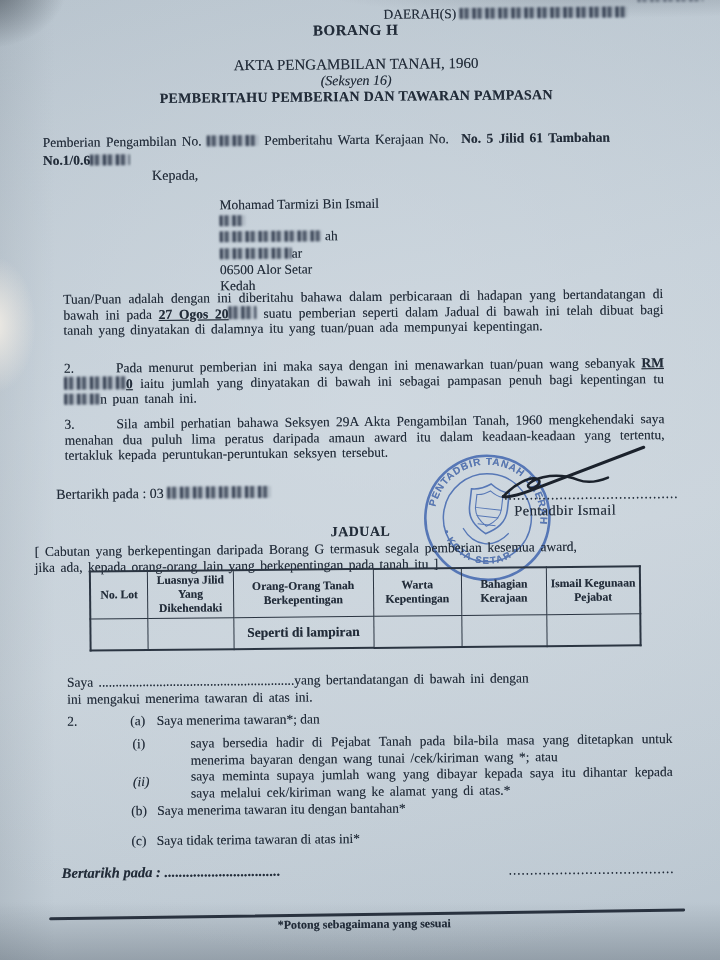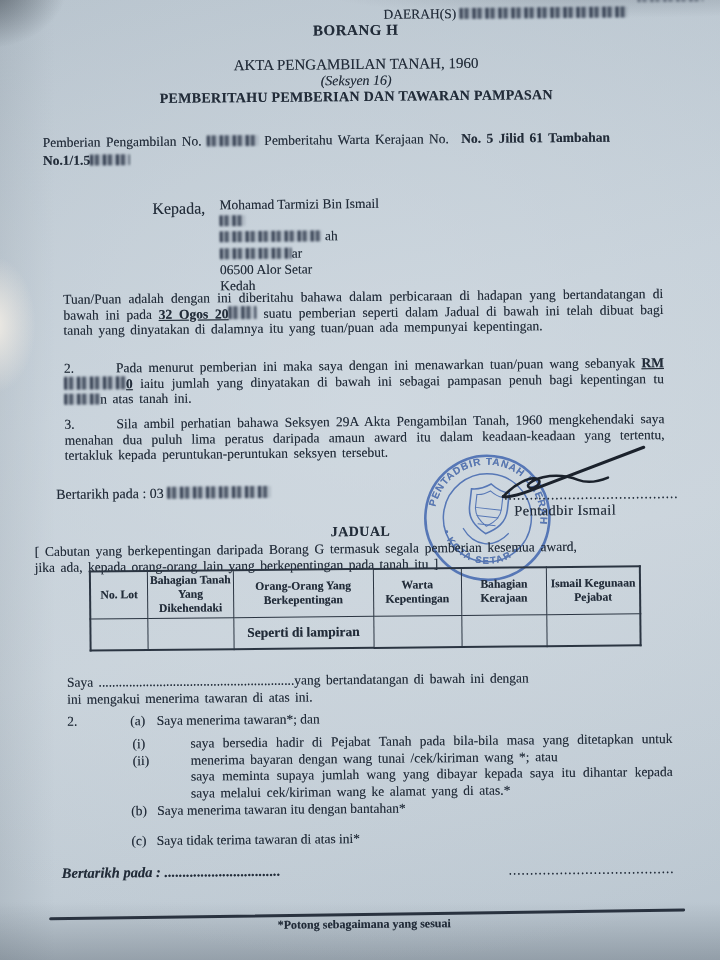--- a/index.html
+++ b/index.html
@@ -77,44 +77,44 @@
   <div class="abs ctr i" style="top:73px;font-size:14px;">(Seksyen 16)</div>
   <div class="abs ctr b" style="top:89px;font-size:14px;letter-spacing:.3px;">PEMBERITAHU PEMBERIAN DAN TAWARAN PAMPASAN</div>
 
   <div class="abs nw" style="left:46px;top:132px;font-size:13.5px;word-spacing:2px;">
     <span>Pemberian Pengambilan No.</span>
     <span class="redact" style="width:52px;"></span>
     <span>Pemberitahu Warta Kerajaan No.</span>
     <span class="b" style="margin-left:7px;">No. 5 Jilid 61 Tambahan</span>
   </div>
   <div class="abs nw" style="left:46px;top:150px;font-size:13.5px;">
-    <span class="b">No.1/1.5</span><span class="redact" style="width:40px;"></span>
-  </div>
-
-  <div class="abs" style="left:155px;top:198px;font-size:16px;">Kepada,</div>
+    <span class="b">No.1/0.6</span><span class="redact" style="width:40px;"></span>
+  </div>
+
+  <div class="abs" style="left:155px;top:166px;font-size:14px;">Kepada,</div>
   <div class="abs" style="left:222px;top:196px;font-size:13.5px;line-height:16.2px;">
     <div>Mohamad Tarmizi Bin Ismail</div>
     <div><span class="redact" style="width:26px;"></span></div>
     <div><span class="redact" style="width:102px;"></span> <span>ah</span></div>
     <div><span class="redact" style="width:72px;"></span><span>ar</span></div>
     <div>06500 Alor Setar</div>
     <div>Kedah</div>
   </div>
 
   <div class="abs para" style="left:65px;top:289px;width:600px;">
     <span>Tuan/Puan adalah dengan ini diberitahu bahawa dalam perbicaraan di hadapan yang bertandatangan di bawah ini pada</span>
-    <span class="b u">32 Ogos 20</span><span class="redact" style="width:28px;height:13px;"></span>
+    <span class="b u">27 Ogos 20</span><span class="redact" style="width:28px;height:13px;"></span>
     <span>suatu pemberian seperti dalam Jadual di bawah ini telah dibuat bagi tanah yang dinyatakan di dalamnya itu yang tuan/puan ada mempunyai kepentingan.</span>
   </div>
 
   <div class="abs para" style="left:65px;top:358px;width:600px;text-indent:52px;">
     <span class="pnum" style="text-indent:0;">2.</span>
     <span>Pada menurut pemberian ini maka saya dengan ini menawarkan tuan/puan wang sebanyak</span>
     <span class="b u">RM</span><span class="redact" style="width:62px;height:13px;"></span><span class="b u">0</span>
-    <span>iaitu jumlah yang dinyatakan di bawah ini sebagai pampasan penuh bagi kepentingan tu</span><span class="redact" style="width:36px;"></span><span>n atas tanah ini.</span>
+    <span>iaitu jumlah yang dinyatakan di bawah ini sebagai pampasan penuh bagi kepentingan tu</span><span class="redact" style="width:36px;"></span><span>n puan tanah ini.</span>
   </div>
 
   <div class="abs para" style="left:65px;top:414px;width:600px;text-indent:52px;">
     <span class="pnum" style="text-indent:0;">3.</span>
     <span>Sila ambil perhatian bahawa Seksyen 29A Akta Pengambilan Tanah, 1960 mengkehendaki saya menahan dua puluh lima peratus daripada amaun award itu dalam keadaan-keadaan yang tertentu, tertakluk kepada peruntukan-peruntukan seksyen tersebut.</span>
   </div>
 
   <div class="abs nw" style="left:56px;top:484px;font-size:14px;">
     <span>Bertarikh pada : 03</span>
     <span class="redact" style="width:104px;height:12px;"></span>
@@ -157,22 +157,22 @@
       <col style="width:10.5%">
         <col style="width:15.5%">
         <col style="width:25.5%">
       <col style="width:16%">
         <col style="width:15.5%">
         <col style="width:17%">
     </colgroup>
     <thead>
       <tr>
         <th>No. Lot</th>
-        <th>Bahagian Tanah Yang Dikehendaki</th>
-        <th>Orang-Orang Yang Berkepentingan</th>
+        <th>Luasnya Jilid Yang Dikehendaki</th>
+        <th>Orang-Orang Tanah Berkepentingan</th>
         <th>Warta Kepentingan</th>
         <th>Bahagian Kerajaan</th>
         <th>Ismail Kegunaan Pejabat</th>
       </tr>
     </thead>
     <tbody>
       <tr>
         <td></td>
         <td></td>
         <td class="rowbold">Seperti di lampiran</td>
@@ -188,21 +188,21 @@
 
   <div class="abs" style="left:65px;top:711px;font-size:13.5px;">2.</div>
   <div class="abs nw" style="left:128px;top:711px;font-size:13.5px;">
     <span>(a)</span>
     <span style="margin-left:8px;">Saya menerima tawaran*; dan</span>
   </div>
 
   <div class="abs" style="left:130px;top:734px;font-size:13.5px;">(i)</div>
   <div class="abs para" style="left:188px;top:734px;width:482px;line-height:16.5px;">saya bersedia hadir di Pejabat Tanah pada bila-bila masa yang ditetapkan  untuk menerima bayaran dengan wang tunai /cek/kiriman wang *; atau</div>
 
-  <div class="abs" style="left:130px;top:751px;font-size:13.5px;">(ii)</div>
+  <div class="abs" style="left:130px;top:772px;font-size:13.5px;font-style:italic;">(ii)</div>
   <div class="abs para" style="left:188px;top:767px;width:482px;line-height:16.5px;">saya meminta supaya jumlah wang yang dibayar kepada saya itu dihantar kepada saya melalui cek/kiriman wang ke alamat yang di atas.*</div>
 
   <div class="abs nw" style="left:128px;top:801px;font-size:13.5px;">
     <span>(b)</span>
     <span style="margin-left:7px;">Saya menerima tawaran itu dengan bantahan*</span>
   </div>
   <div class="abs nw" style="left:128px;top:831px;font-size:13.5px;">
     <span>(c)</span>
     <span style="margin-left:7px;">Saya tidak terima tawaran di atas ini*</span>
   </div>

